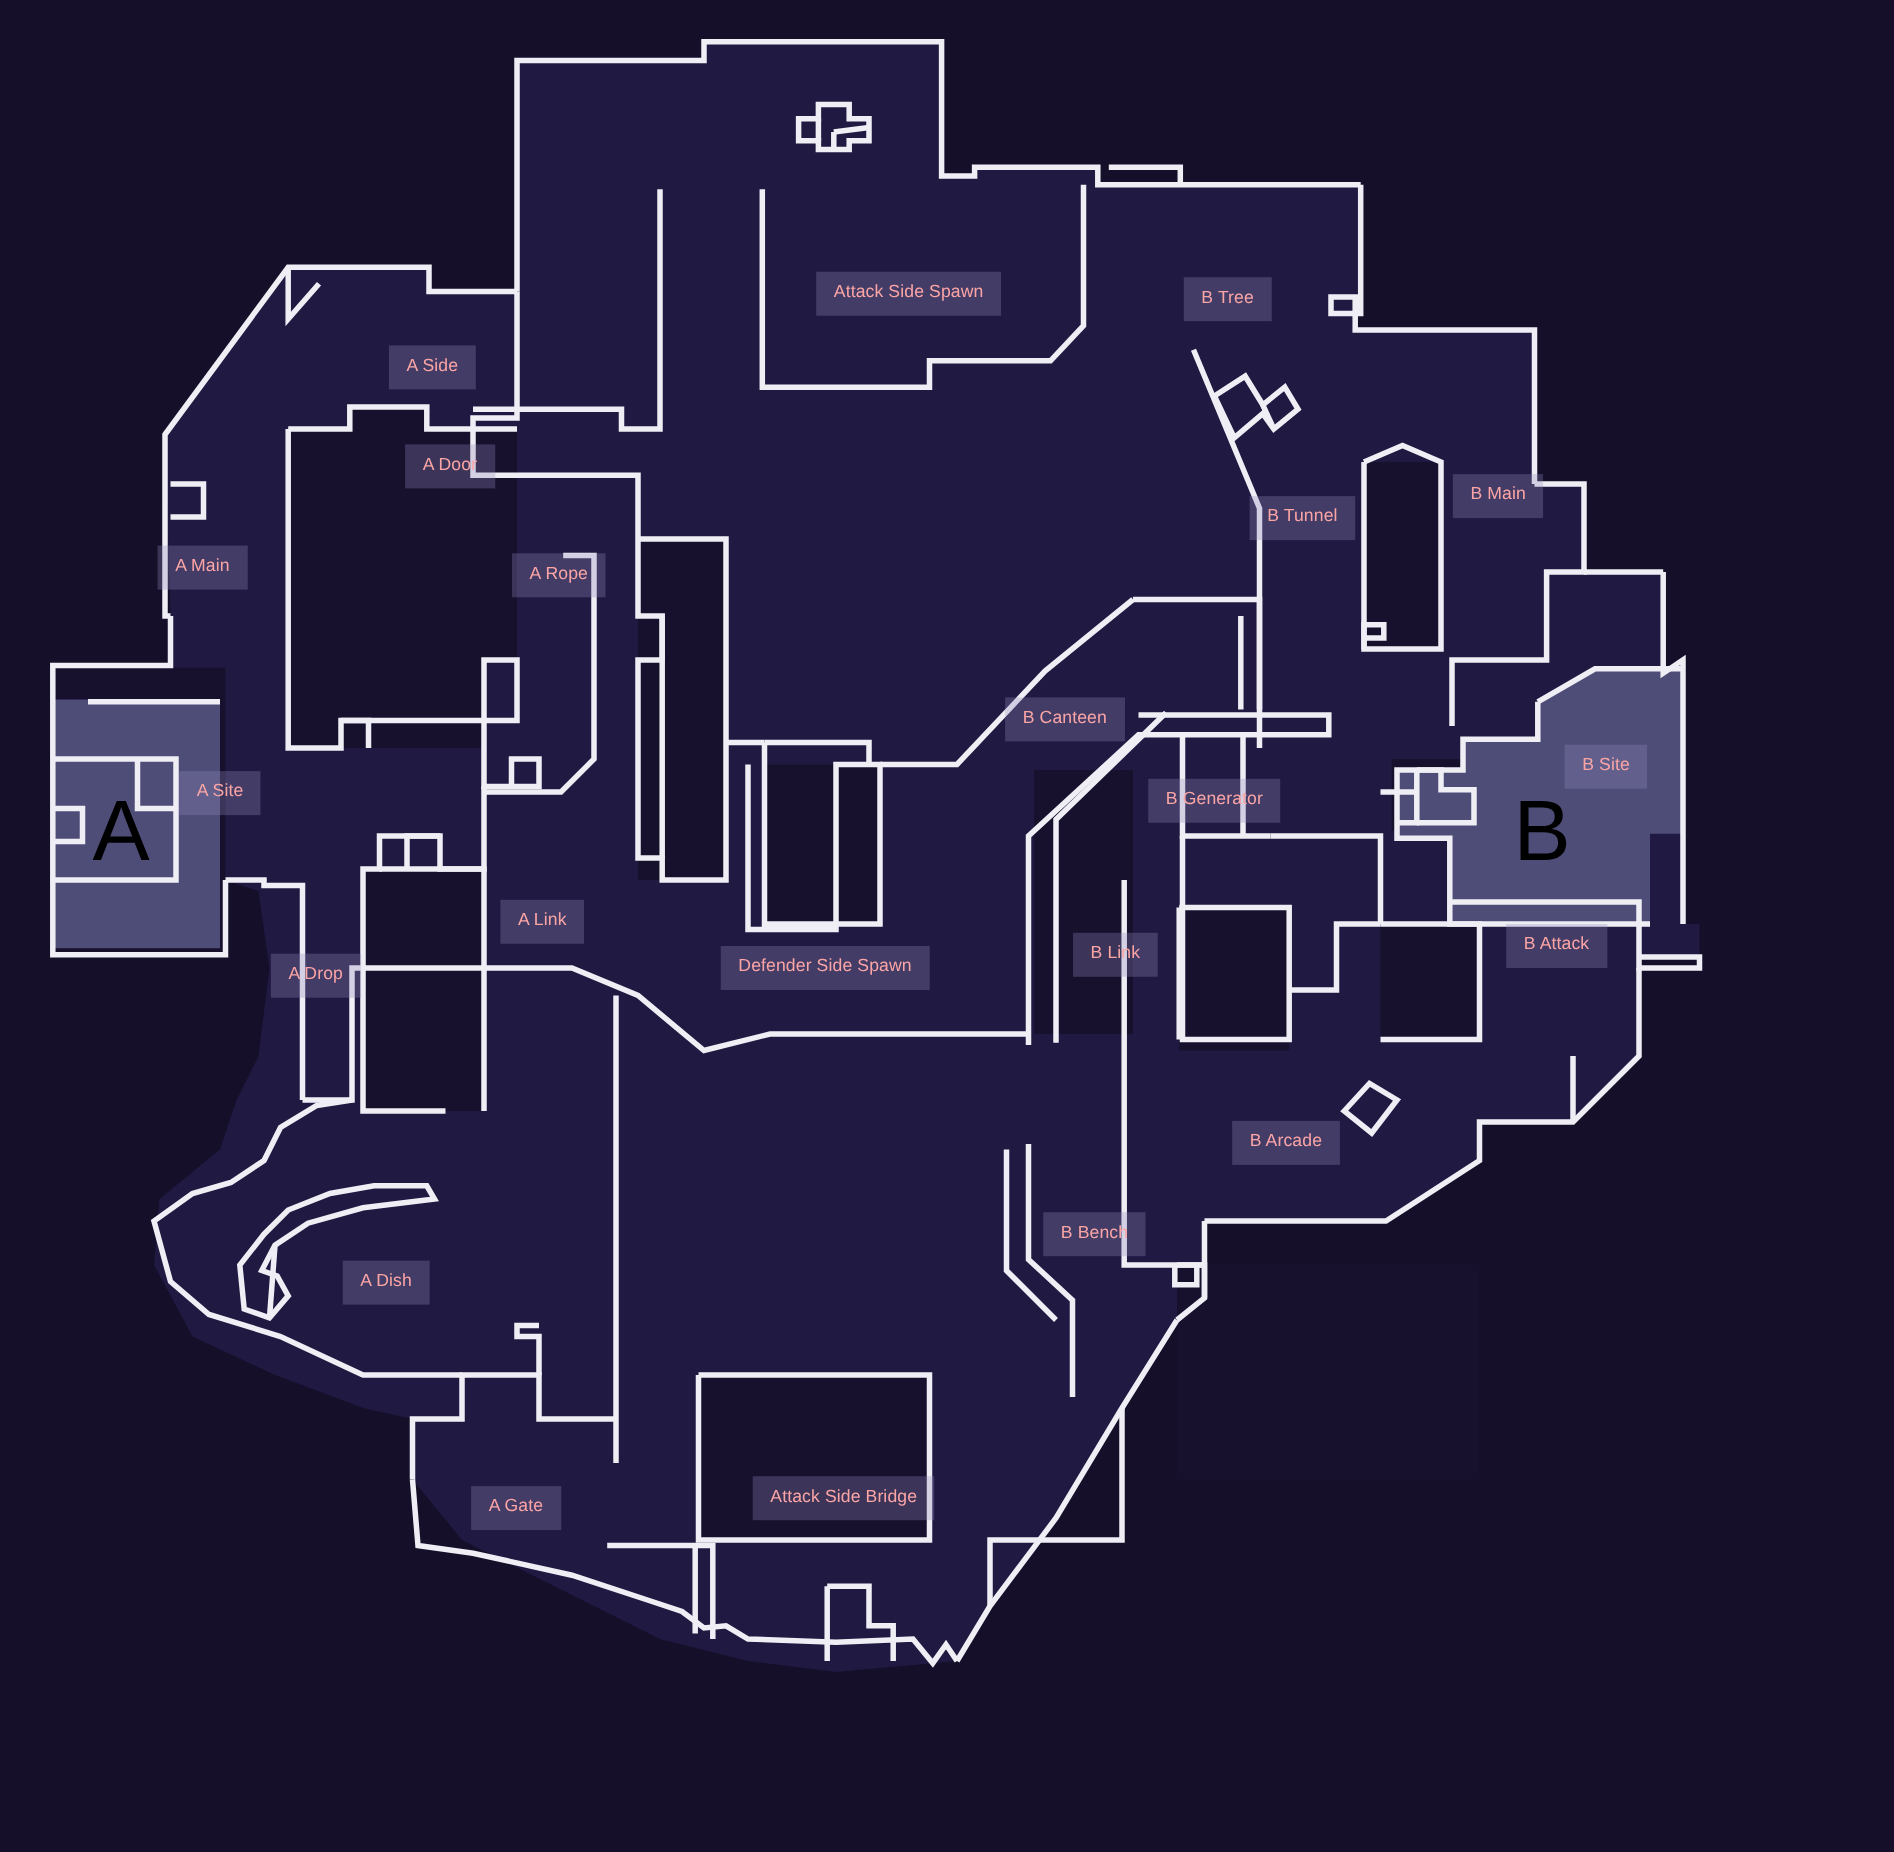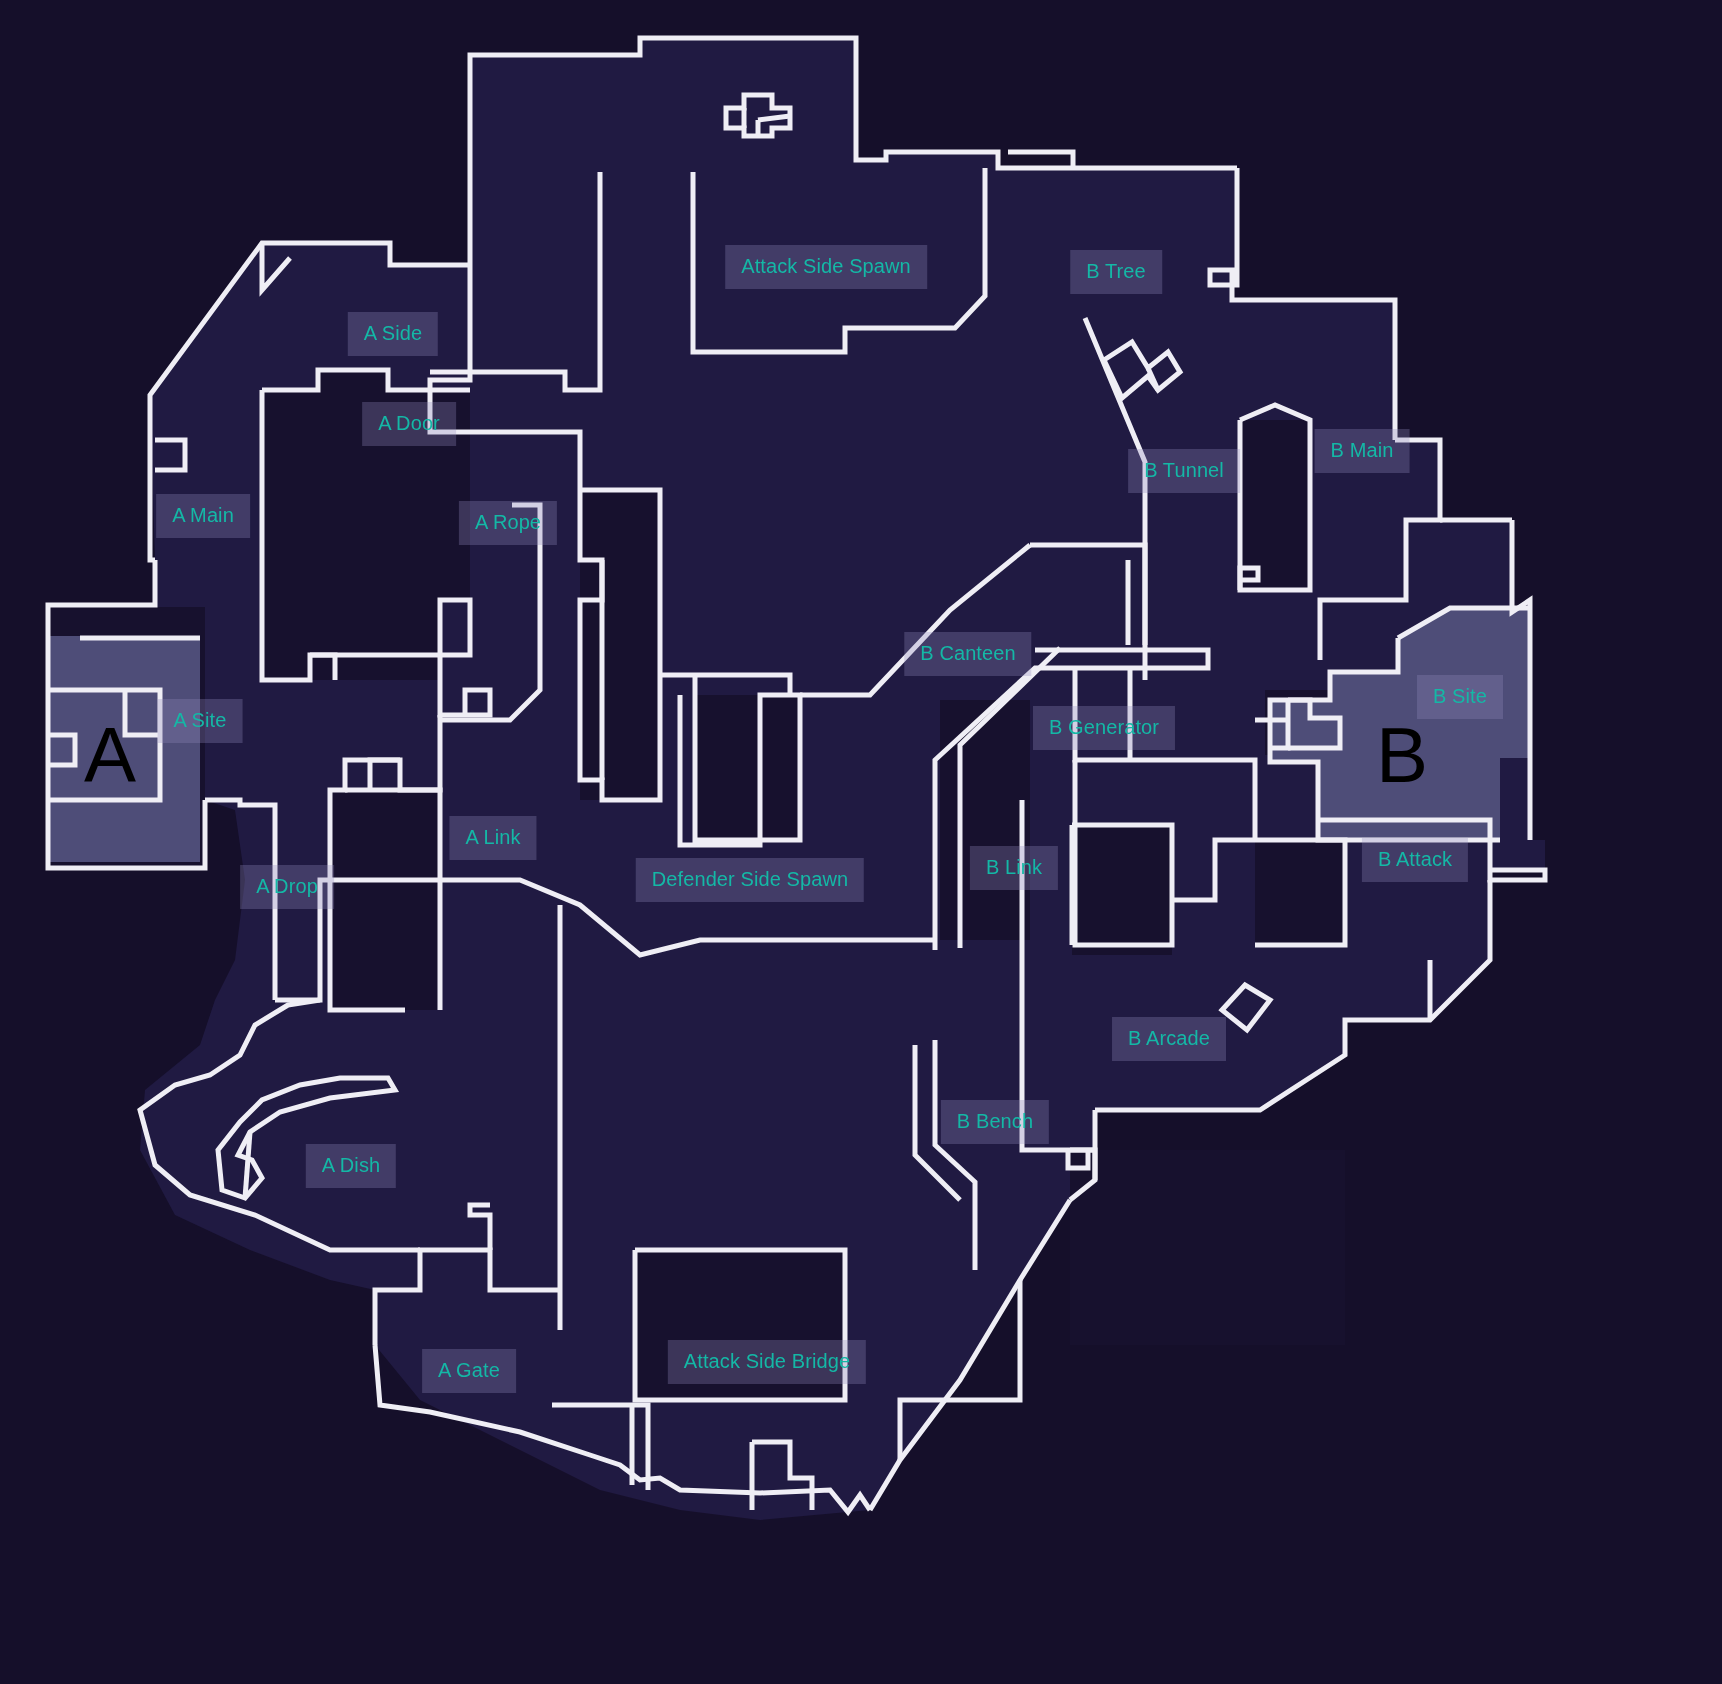--- a/index.html
+++ b/index.html
@@ -25,23 +25,23 @@
     width: 1722px;
     height: 1684px;
     display: block;
   }
   .callout {
     position: absolute;
     display: flex;
     align-items: center;
     justify-content: center;
     background: rgba(147, 139, 189, 0.30);
-    color: #14b8a6;
+    color: #fca5a5;
     font-family: "Liberation Sans", sans-serif;
-    font-size: 20px;
+    font-size: 16px;
     font-weight: 400;
     line-height: 1;
     white-space: nowrap;
     padding: 11px 16px 13px 16px;
     transform: translate(-50%, -50%);
     letter-spacing: 0.1px;
     box-sizing: border-box;
     user-select: none;
   }
   .site-letter {
@@ -233,21 +233,21 @@
   <div class="site-letter" style="left: 110px; top: 755px; font-size: 78px; color: rgb(0, 0, 0);">A</div>
   <div class="site-letter" style="left: 1402px; top: 755px; font-size: 78px; color: rgb(0, 0, 0);">B</div>
 
   <div id="callout-layer">
       <div class="callout" style="left: 826px; top: 267px;">Attack Side Spawn</div>
       <div class="callout" style="left: 1116px; top: 272px;">B Tree</div>
       <div class="callout" style="left: 393px; top: 334px;">A Side</div>
       <div class="callout" style="left: 409px; top: 424px;">A Door</div>
       <div class="callout" style="left: 1362px; top: 451px;">B Main</div>
       <div class="callout" style="left: 1184px; top: 471px;">B Tunnel</div>
-      <div class="callout" style="left: 203px; top: 516px;">A Main</div>
+      <div class="callout" style="left: 184px; top: 516px;">A Main</div>
       <div class="callout" style="left: 508px; top: 523px; text-align: right;">A Rope</div>
       <div class="callout" style="left: 968px; top: 654px;">B Canteen</div>
       <div class="callout" style="left: 1460px; top: 697px;">B Site</div>
       <div class="callout" style="left: 200px; top: 721px;">A Site</div>
       <div class="callout" style="left: 1104px; top: 728px;">B Generator</div>
       <div class="callout" style="left: 493px; top: 838px;">A Link</div>
       <div class="callout" style="left: 1415px; top: 860px;">B Attack</div>
       <div class="callout" style="left: 750px; top: 880px;">Defender Side Spawn</div>
       <div class="callout" style="left: 287px; top: 887px;">A Drop</div>
       <div class="callout" style="left: 1014px; top: 868px;">B Link</div>

